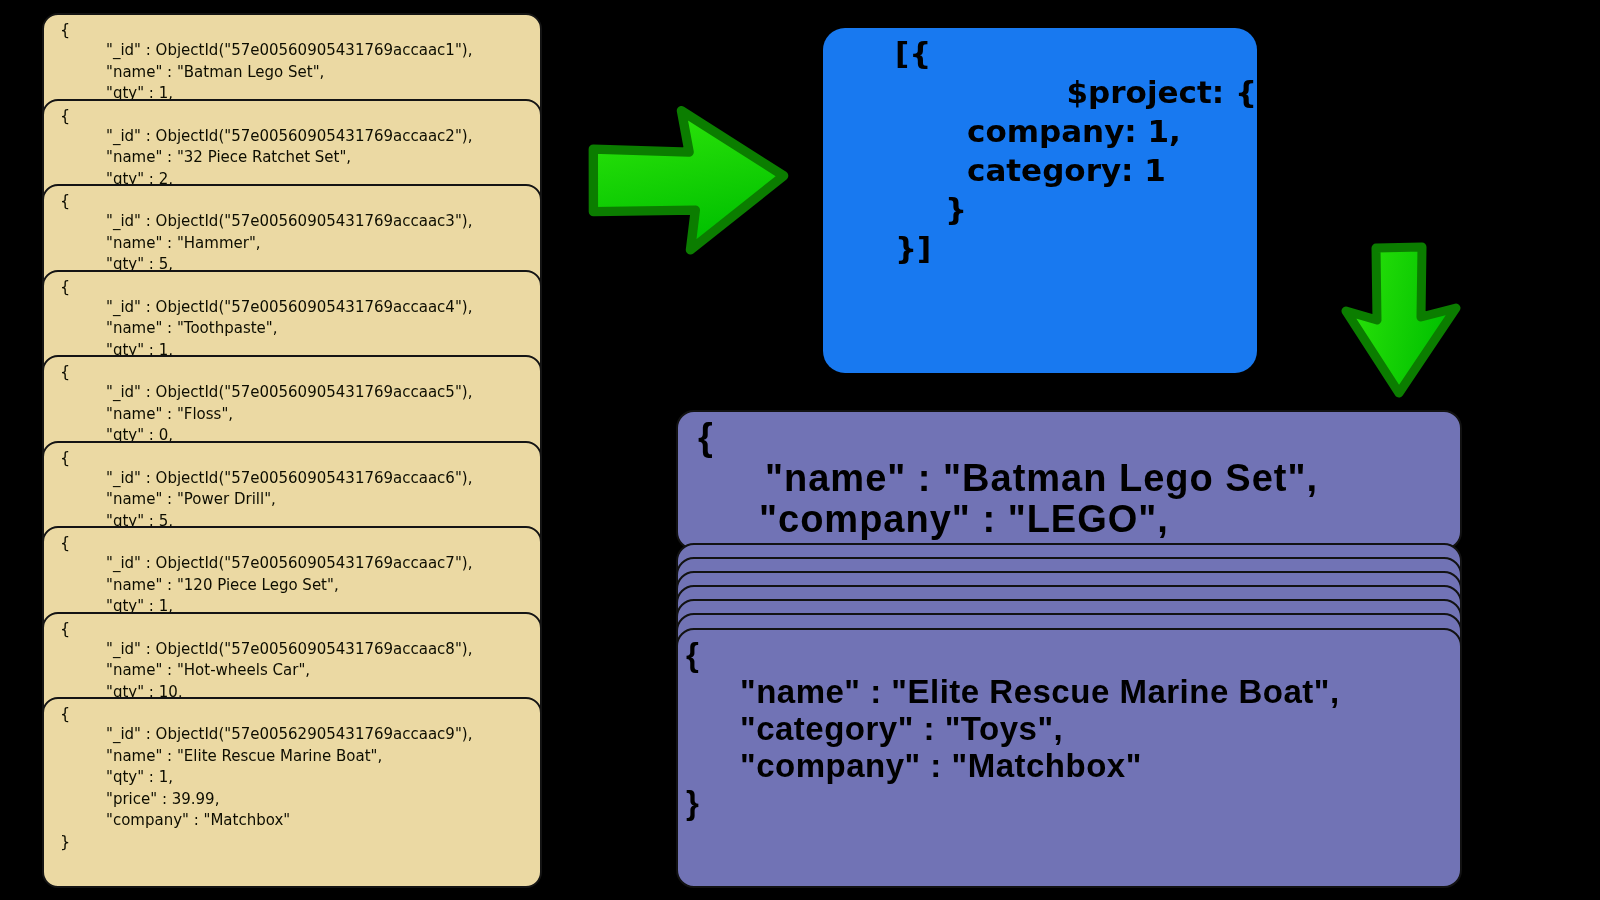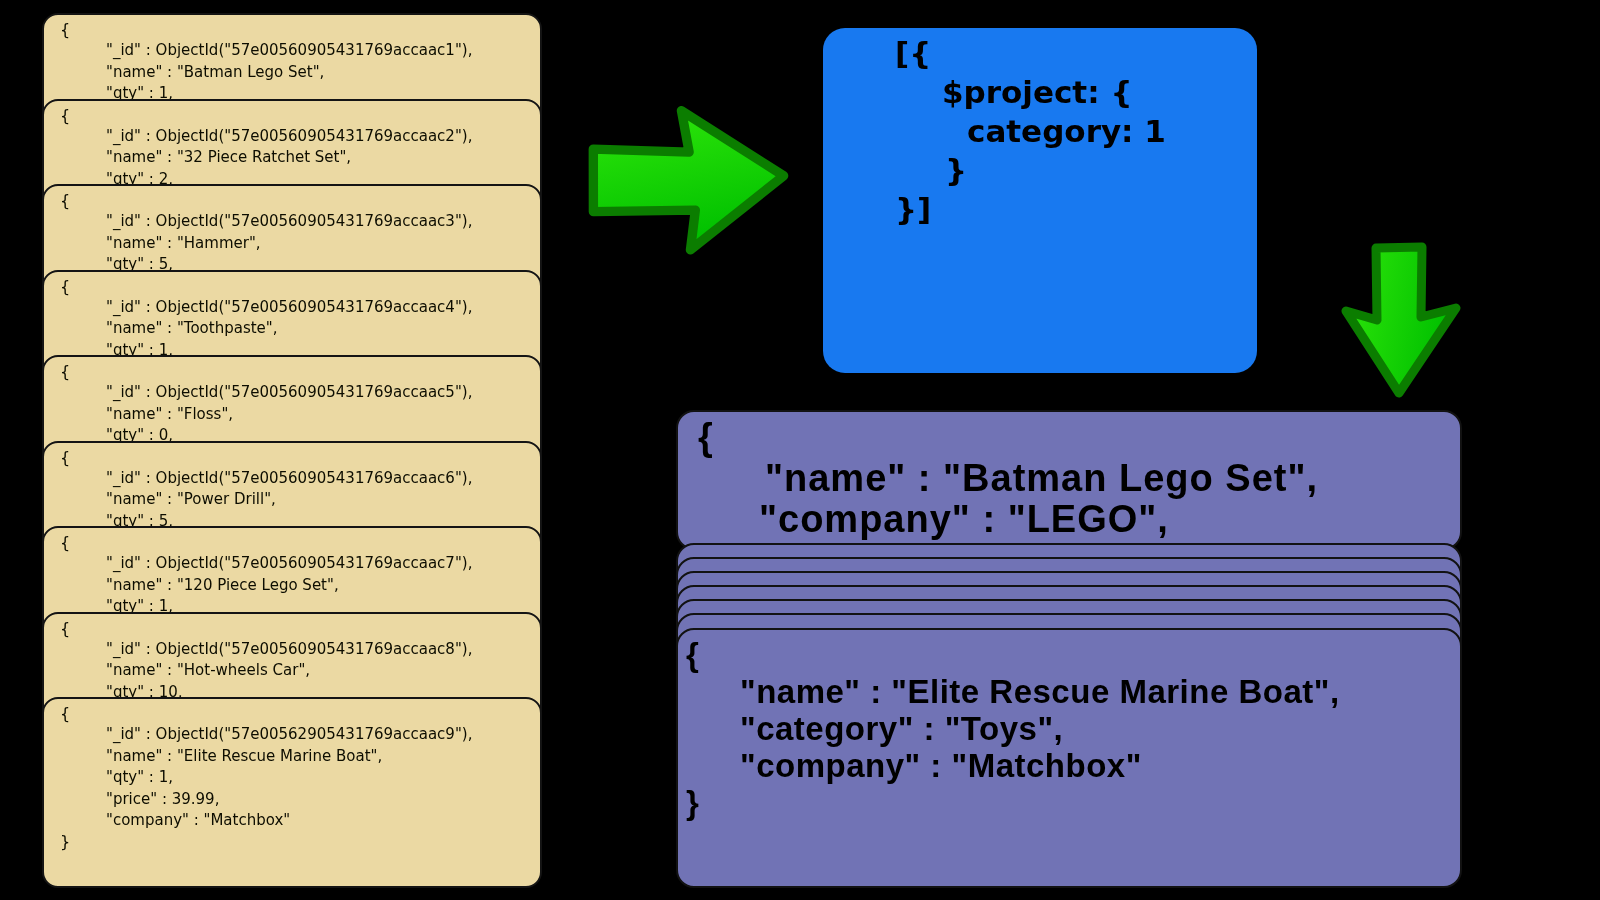--- a/index.html
+++ b/index.html
@@ -22,21 +22,21 @@
 
   
   .pipeline-box{
     position:absolute;left:823px;top:28px;width:434px;height:345px;
     background:#1879f0;border-radius:22px;box-sizing:border-box;
     color:#06121f;font-weight:bold;font-size:31px;line-height:39px;
     padding:6px 0 0 72px;
   }
   .bb-line{white-space:pre;color:#000;}
   .ind0{padding-left:0;}
-  .ind1{padding-left:47px;}
+  .ind1{padding-left:47px;text-align:right;}
   .ind2{padding-left:72px;}
   .ind1b{padding-left:50px;}
 
   
   .arrow-svg{position:absolute;overflow:visible;}
   .arrow-right{left:586px;top:92px;transform:rotate(-2deg);}
   .arrow-down{left:1340px;top:242px;}
 
   
   .result-stack{position:absolute;left:676px;top:410px;width:786px;height:478px;}
@@ -128,20 +128,21 @@
         <stop offset="0" stop-color="#2fe60a"></stop>
         <stop offset="1" stop-color="#00c000"></stop>
       </linearGradient>
     </defs>
     <polygon points="8,50 100,56 94,16 190,82 98,150 104,112 6,110" fill="url(#gr1)" stroke="#0b7d00" stroke-width="9" stroke-linejoin="round"></polygon>
   </svg>
 
   <div class="pipeline-box">
     <div class="bb-line ind0">[{</div>
     <div class="bb-line ind1">$project: {</div>
+    <div class="bb-line ind2">company: 1,</div>
     <div class="bb-line ind2">category: 1</div>
     <div class="bb-line ind1b">}</div>
     <div class="bb-line ind0">}]</div>
   </div>
 
   <svg class="arrow-svg arrow-down" width="122" height="158" viewBox="0 0 122 158">
     <defs>
       <linearGradient id="gr2" x1="0" y1="0" x2="1" y2="0.25">
         <stop offset="0" stop-color="#2fe60a"></stop>
         <stop offset="1" stop-color="#00c000"></stop>

